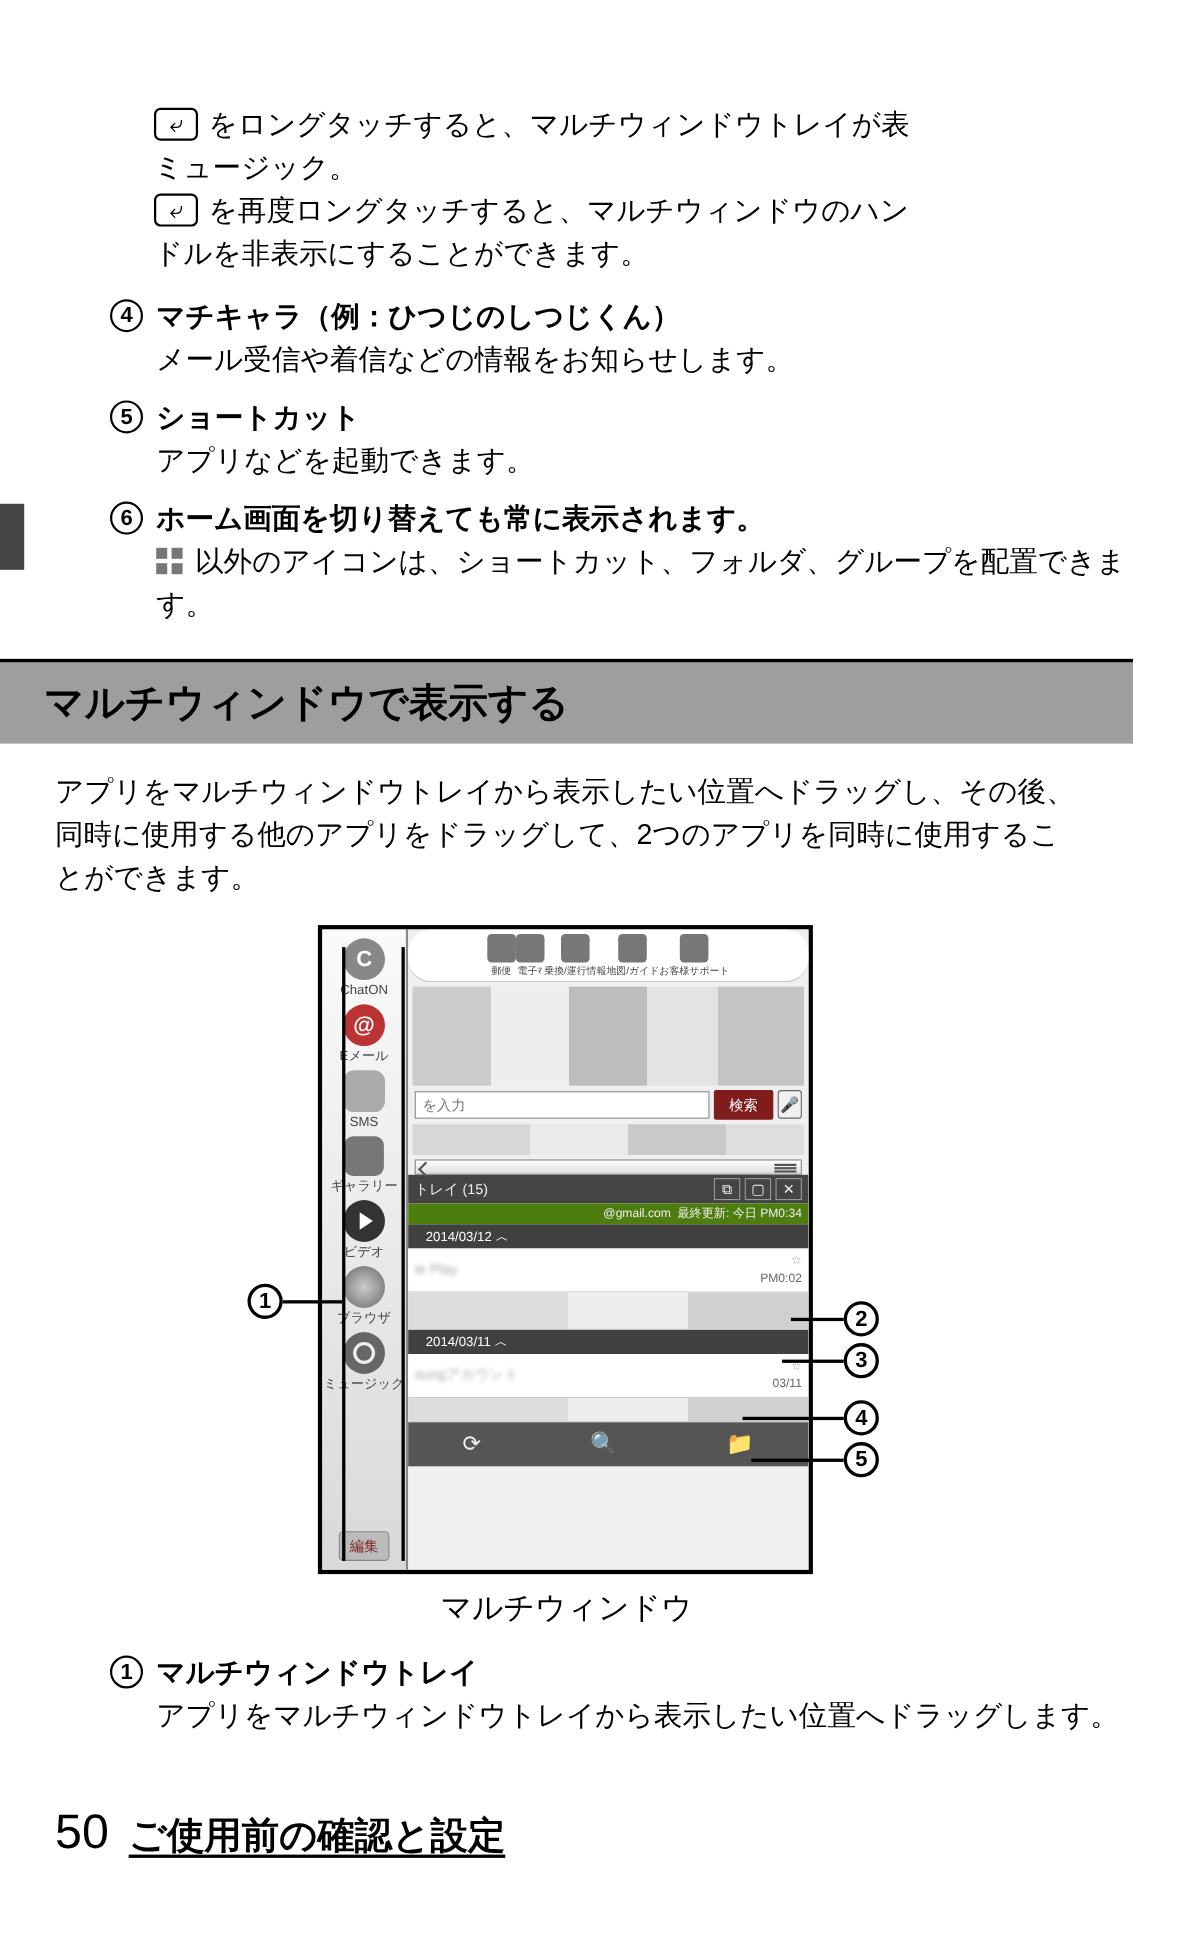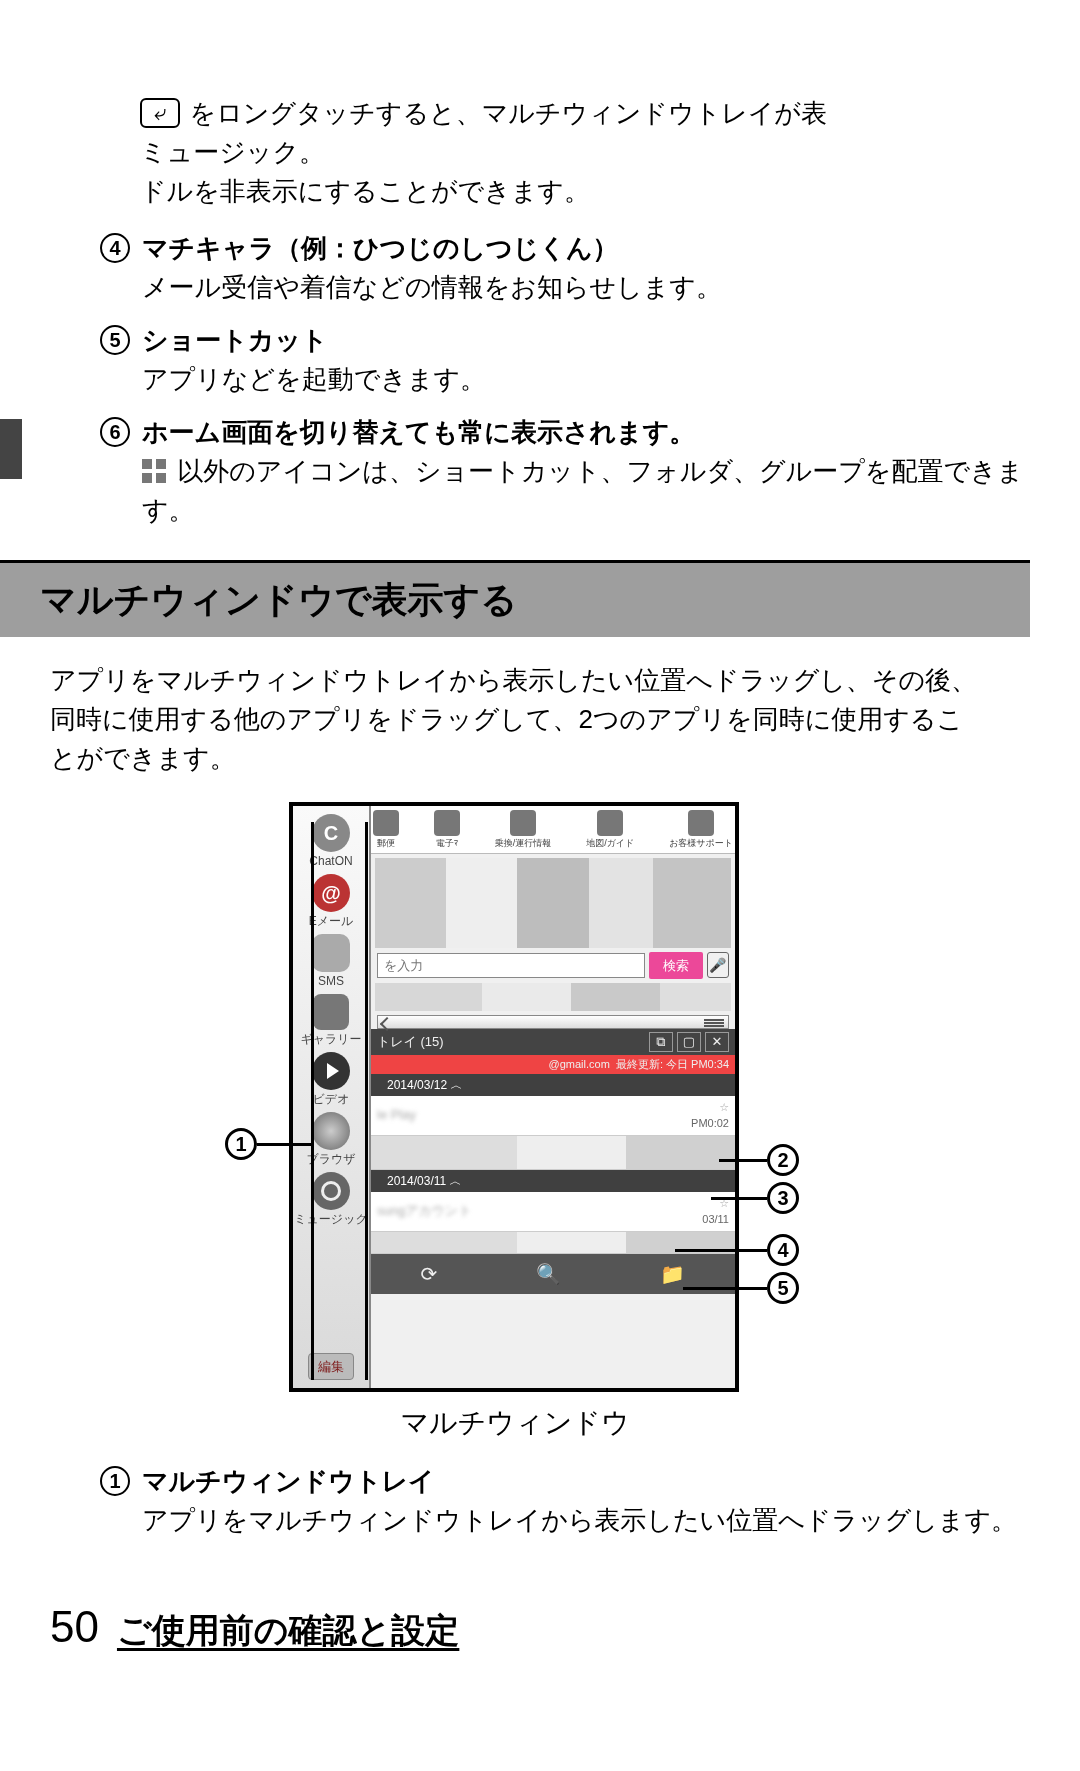--- a/index.html
+++ b/index.html
@@ -91,43 +91,43 @@
   .tic.sq { border-radius: 8px; width:36px;height:36px; background:#777; }
   .tic.bubble { background:#aaa; border-radius:10px; }
   .tic.play { border-radius:50%; background:#333; }
   .tic.play::after { content:""; border-left:12px solid #fff;border-top:8px solid transparent;border-bottom:8px solid transparent;margin-left:3px; }
   .tic.globe { background: radial-gradient(#ccc,#666); }
   .tic.music { border-radius:50%; background:#666; }
   .tic.music::after{content:"";width:14px;height:14px;border:3px solid #eee;border-radius:50%;}
   .tray-edit { margin-top:auto; background:#bbb; color:#7f1d1d; font-size:13px; padding:3px 9px; border:1px solid #888; border-radius:4px; }
   .shot-row { display:flex; height: 582px; }
   .main-col { flex:1; background:#f0f0f0; position:relative; overflow:hidden; }
-  .topicons { display:flex; justify-content:space-between; padding:4px 2px 2px; background:#fff; border-bottom:1px solid #bbb; }
+  .topicons { display:flex; justify-content:center; padding:4px 2px 2px; background:#fff; border-bottom:1px solid #bbb;border-radius:21px; }
   .topicons .ticon { width:26px;height:26px;background:#777; border-radius:4px; }
   .topicons .lbl { font-size:9px; color:#444; text-align:center;}
   .topicons > div {display:flex;flex-direction:column;align-items:center;gap:1px;}
   .mosaic { height:90px; background:
     linear-gradient(90deg,#ccc 20%, #eee 20% 40%, #bdbdbd 40% 60%, #e3e3e3 60% 78%, #c4c4c4 78%);
     margin:4px; }
   .mosaic2 { height:28px; margin:4px; background: linear-gradient(90deg,#d7d7d7 30%,#eaeaea 30% 55%,#c9c9c9 55% 80%,#dedede 80%); }
   .searchrow { display:flex; align-items:center; gap:4px; margin:4px 6px; }
   .searchrow input { flex:1; font-size:13px; padding:4px 6px; border:1px solid #888; background:#fff; }
-  .searchbtn { background:#ec4899;color:#fff;font-size:13px;padding:4px 14px;border-radius:2px;}
+  .searchbtn { background:#7f1d1d;color:#fff;font-size:13px;padding:4px 14px;border-radius:2px;}
   .mic { width:22px;height:26px;border:1px solid #666;border-radius:3px;display:flex;align-items:center;justify-content:center;font-size:14px;}
   .pillrow { display:flex; gap:6px; margin:6px 6px; }
   .pillrow .sm{flex:0 0 30px;background:#bbb;height:30px;}
   .pill { flex:1;border:1px solid #777;background:#e8e8e8;font-size:11px;display:flex;flex-direction:column;align-items:center;justify-content:center;padding:2px 0;}
   .pill small{font-size:8px;color:#666;}
   .divider-bar{margin:4px 6px 0;height:14px;border:1px solid #888;background:linear-gradient(#fff,#ddd);position:relative;}
   .divider-bar::after{content:"";position:absolute;right:4px;top:3px;width:20px;height:2px;background:#555;box-shadow:0 3px 0 #555, 0 6px 0 #555;}
   .divider-bar::before{content:"";position:absolute;left:4px;top:3px;width:8px;height:8px;border-left:2px solid #555;border-bottom:2px solid #555;transform:rotate(45deg);}
   .mail-hdr { background:#444;color:#eee;font-size:13px;padding:3px 6px;display:flex;align-items:center;justify-content:space-between; }
   .mail-hdr .ctl{display:flex;gap:4px;}
   .mail-hdr .cbtn{width:24px;height:20px;border:1px solid #999;display:flex;align-items:center;justify-content:center;font-size:13px;color:#eee;}
-  .sub-hdr { font-size:11px;color:#eee;background:#ef4444;padding:1px 6px;text-align:right; }
+  .sub-hdr { font-size:11px;color:#eee;background:#4d7c0f;padding:1px 6px;text-align:right; }
   .date-row { background:#404040;color:#fff;font-size:12px;padding:2px 16px;text-align:left; }
   .mail-row { background:#fff;border-bottom:1px solid #ccc;padding:3px 6px;display:flex;justify-content:space-between;align-items:center;font-size:13px;color:#333; }
   .mail-row .right{text-align:right;color:#666;font-size:11px;display:flex;flex-direction:column;align-items:flex-end;}
   .mail-row .star{color:#aaa;}
   .mail-row.blur .left{filter:blur(2px);color:#aaa;}
   .bottombar { height:40px; background:#555; display:flex;justify-content:space-around;align-items:center;color:#eee;font-size:20px; }
   .callouts { position:absolute; inset:0; pointer-events:none; }
   .cnum {
     position:absolute;
     width:32px;height:32px;border:3px solid #000;border-radius:50%;
@@ -146,20 +146,21 @@
   .footer .sect { font-weight:bold; text-decoration: underline; text-decoration-thickness:3px; text-underline-offset:6px; font-size:34px; }
 </style>
 </head>
 <body>
 
 <div class="content">
 
   <div class="body-text">
     <div><span class="inline-btn">⤶</span> <span>をロングタッチすると、マルチウィンドウトレイが表</span></div>
     <div>ミュージック。</div>
+    <div><span class="inline-btn">⤶</span> <span>を再度ロングタッチすると、マルチウィンドウのハン</span></div>
     <div>ドルを非表示にすることができます。</div>
   </div>
 
   <div class="tab-wrap">
     <div class="numlist">
       <div class="numitem">
         <span class="circnum">4</span>
         <div class="itembody">
           <div class="itemtitle">マチキャラ（例：ひつじのしつじくん）</div>
           <div class="itemdesc">メール受信や着信などの情報をお知らせします。</div>

